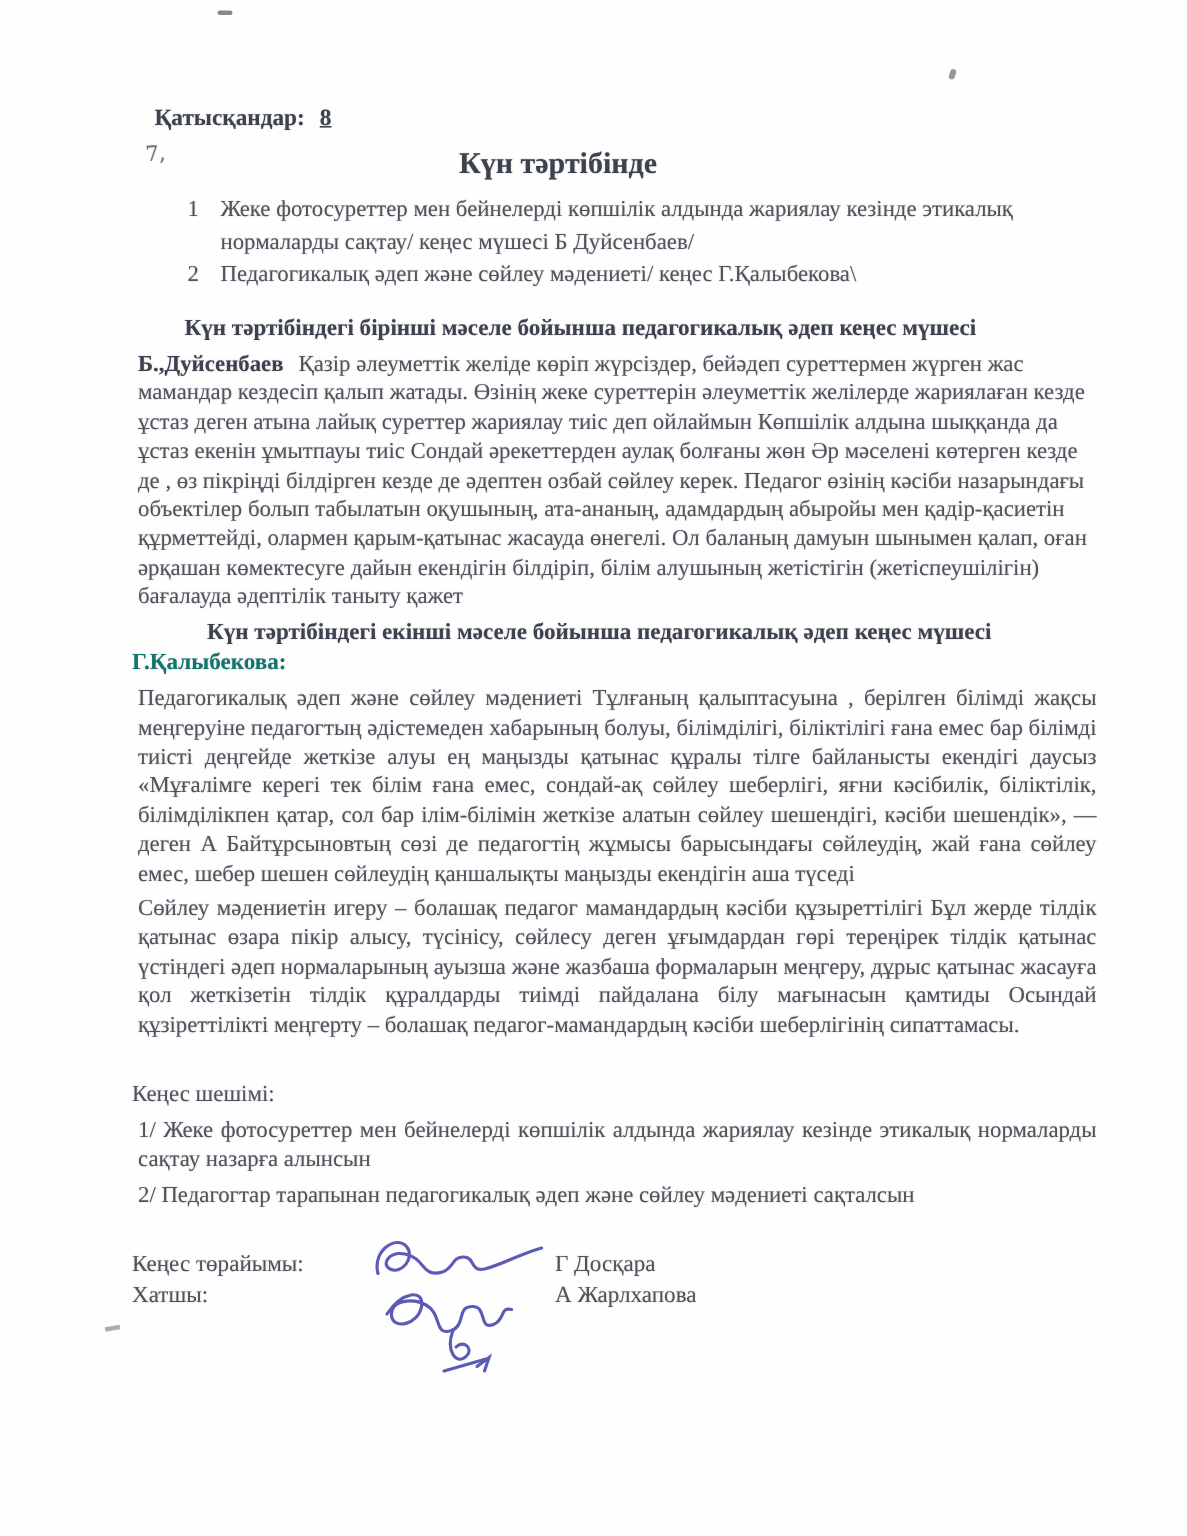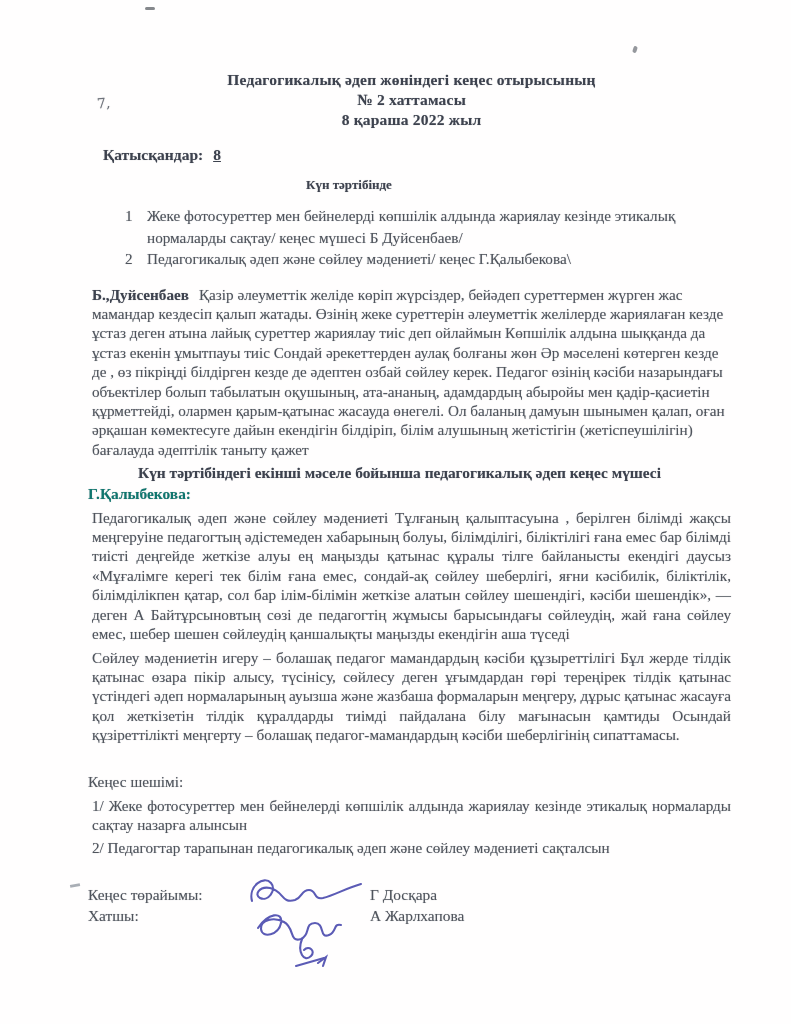--- a/index.html
+++ b/index.html
@@ -18,21 +18,21 @@
 
   .title-block{
     text-align:center;font-weight:bold;color:#3d424e;
     font-size:15.5px;line-height:20px;letter-spacing:.2px;
     margin-bottom:16px;
   }
   .attendees{font-size:15.5px;font-weight:bold;color:#3d424e;text-indent:15px;margin:0 0 11px 0;}
   .attendees-count{text-decoration:underline;margin-left:10px;}
 
   .agenda-heading{
-    font-size:13px;font-weight:bold;color:#3d424e;
+    font-size:20px;font-weight:bold;color:#3d424e;
     margin:0 0 10px 218px;line-height:20px;
   }
   .agenda-list{margin:0 0 15px 0;padding:0;list-style:none;}
   .agenda-item{display:flex;font-size:15.2px;line-height:21.5px;}
   .agenda-num{flex:none;width:22px;margin-left:37px;}
   .agenda-text{flex:1;padding-right:26px;}
 
   .sec-heading{
     font-size:15.4px;line-height:20.5px;margin:0;
     font-weight:bold;color:#3d424e;
@@ -62,43 +62,39 @@
 </head>
 <body>
 
 <div class="page">
 
   <div class="mark-top-dash"></div>
   <div class="mark-speck"></div>
   <div class="mark-margin">7,</div>
   <div class="mark-sig-dash"></div>
 
-  <header class="title-block">
-    <div>Педагогикалық әдеп жөніндегі кеңес отырысының</div>
-    <div>№ 2  хаттамасы</div>
-    <div>8 қараша 2022 жыл</div>
-  </header>
 
   <div class="attendees">
     <span>Қатысқандар:</span><span class="attendees-count">8</span>
   </div>
 
   <div class="agenda-heading">Күн тәртібінде</div>
 
   <ol class="agenda-list">
     <li class="agenda-item">
       <span class="agenda-num">1</span>
       <span class="agenda-text">Жеке фотосуреттер мен бейнелерді көпшілік алдында жариялау кезінде этикалық нормаларды сақтау/  кеңес мүшесі Б Дуйсенбаев/</span>
     </li>
     <li class="agenda-item">
       <span class="agenda-num">2</span>
       <span class="agenda-text">Педагогикалық әдеп және сөйлеу мәдениеті/ кеңес Г.Қалыбекова\</span>
     </li>
   </ol>
 
+  <p class="sec-heading indent-35">Күн тәртібіндегі бірінші мәселе бойынша педагогикалық әдеп кеңес мүшесі</p>
   <p class="par">
     <b class="bold speaker-inline">Б.,Дуйсенбаев</b><span>Қазір әлеуметтік желіде көріп жүрсіздер, бейәдеп суреттермен жүрген жас мамандар кездесіп қалып жатады.  Өзінің жеке суреттерін әлеуметтік желілерде жариялаған кезде ұстаз деген атына лайық суреттер жариялау тиіс деп ойлаймын Көпшілік алдына шыққанда да ұстаз екенін ұмытпауы тиіс  Сондай әрекеттерден аулақ болғаны жөн   Әр мәселені көтерген кезде де , өз пікріңді білдірген кезде де әдептен озбай сөйлеу керек. Педагог өзінің кәсіби назарындағы объектілер болып табылатын оқушының, ата-ананың, адамдардың абыройы мен қадір-қасиетін құрметтейді, олармен қарым-қатынас жасауда өнегелі. Ол баланың дамуын шынымен қалап, оған әрқашан көмектесуге дайын екендігін білдіріп, білім алушының жетістігін (жетіспеушілігін) бағалауда әдептілік таныту қажет</span>
   </p>
 
   <p class="sec-heading indent-50">Күн тәртібіндегі екінші мәселе бойынша педагогикалық  әдеп кеңес мүшесі</p>
   <p class="speaker-line">Г.Қалыбекова:</p>
   <p class="par just">Педагогикалық әдеп және сөйлеу мәдениеті  Тұлғаның қалыптасуына , берілген білімді жақсы меңгеруіне педагогтың әдістемеден хабарының болуы, білімділігі, біліктілігі ғана емес бар білімді тиісті деңгейде жеткізе алуы ең маңызды қатынас құралы тілге байланысты екендігі даусыз «Мұғалімге керегі тек білім ғана емес, сондай-ақ сөйлеу шеберлігі, яғни кәсібилік, біліктілік, білімділікпен қатар, сол бар ілім-білімін жеткізе алатын сөйлеу шешендігі, кәсіби шешендік», — деген А Байтұрсыновтың сөзі де педагогтің жұмысы барысындағы сөйлеудің, жай ғана сөйлеу емес, шебер шешен сөйлеудің қаншалықты маңызды екендігін аша түседі</p>
   <p class="par just">Сөйлеу мәдениетін игеру – болашақ педагог мамандардың кәсіби құзыреттілігі  Бұл жерде тілдік қатынас өзара пікір алысу, түсінісу, сөйлесу деген ұғымдардан гөрі тереңірек тілдік қатынас үстіндегі әдеп нормаларының ауызша және жазбаша формаларын меңгеру, дұрыс қатынас жасауға қол жеткізетін тілдік құралдарды тиімді пайдалана білу мағынасын қамтиды  Осындай құзіреттілікті меңгерту – болашақ педагог-мамандардың кәсіби шеберлігінің сипаттамасы.</p>
 
   <p class="par decision-heading">Кеңес шешімі:</p>

